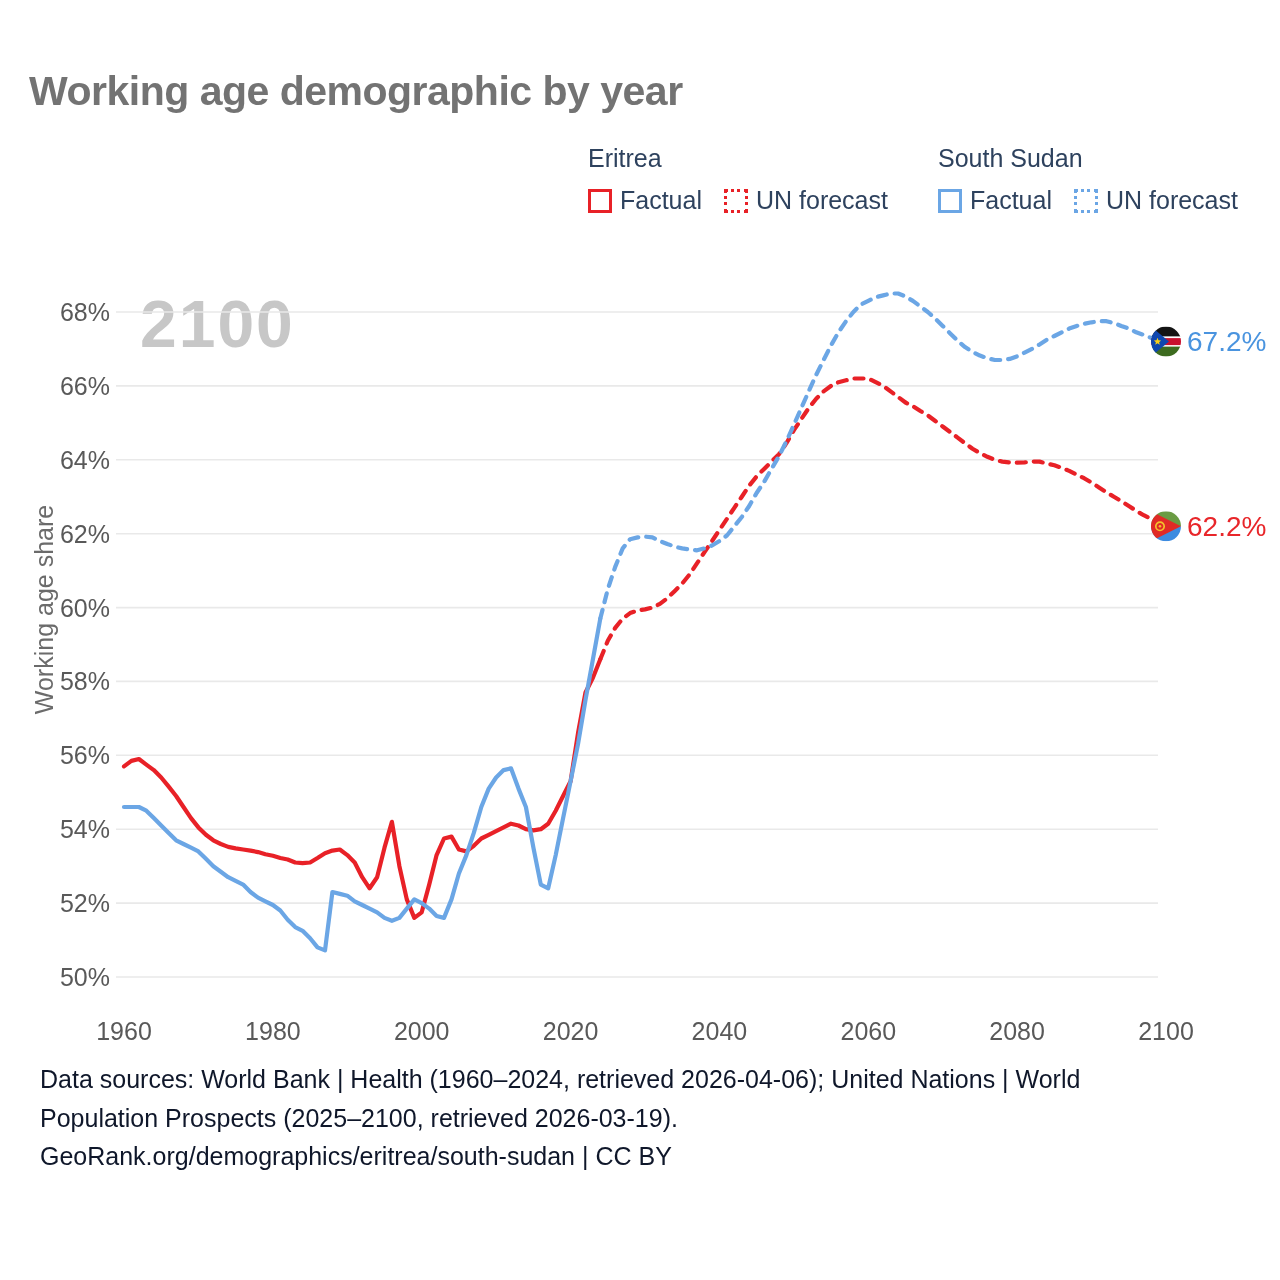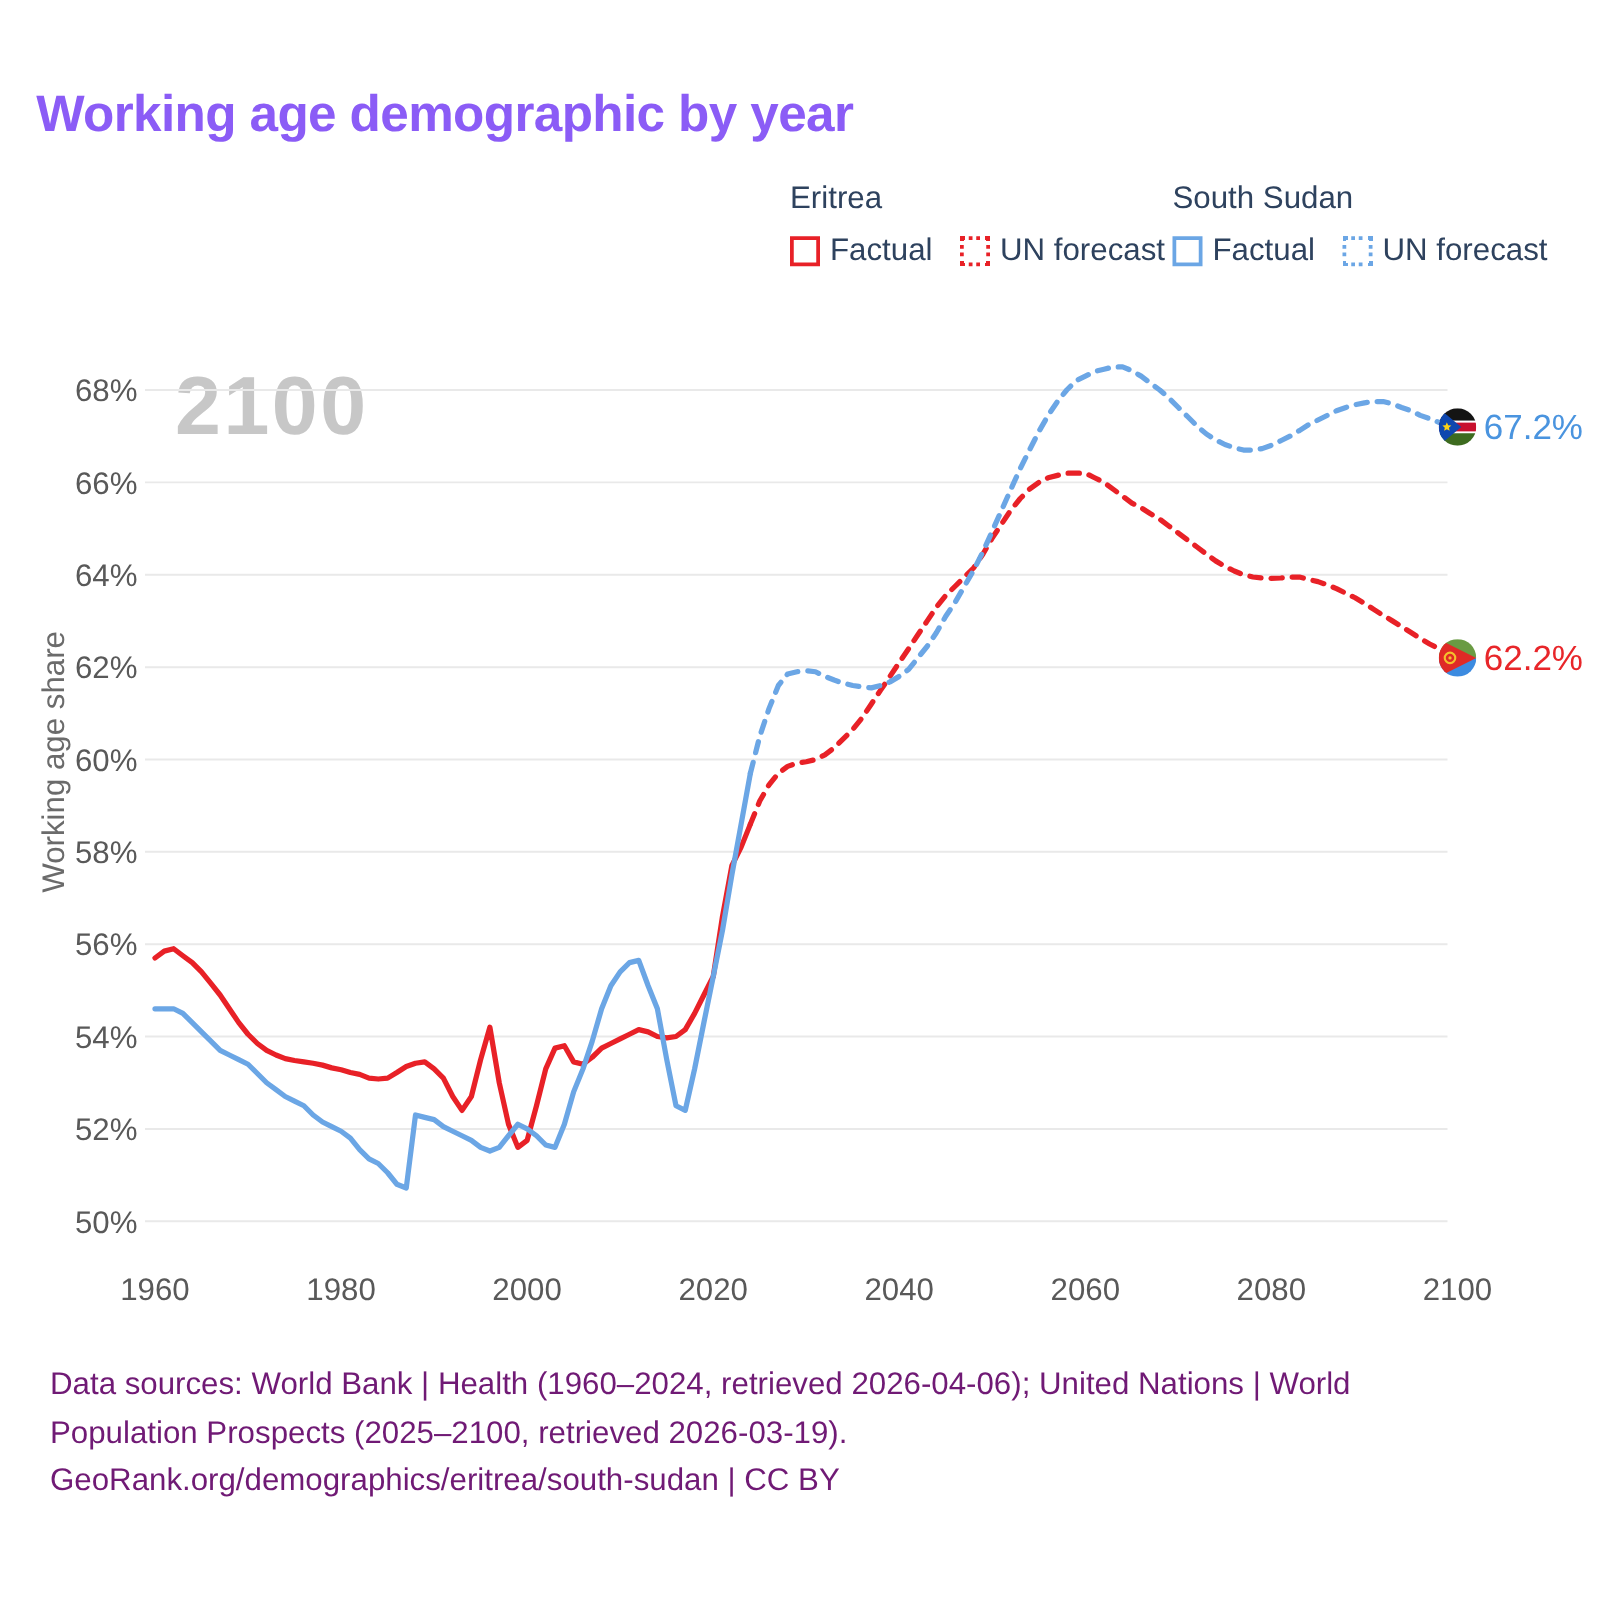--- a/index.html
+++ b/index.html
@@ -1,42 +1,42 @@
 <!DOCTYPE html>
 <html><head>
 <meta charset="utf-8">
 <style>
   html,body{margin:0;padding:0;background:#fff;}
   .page{position:relative;width:1280px;height:1280px;background:#ffffff;overflow:hidden;
         font-family:"Liberation Sans","DejaVu Sans",sans-serif;}
   .page-title{position:absolute;left:29px;top:68px;font-size:41px;font-weight:700;
-        color:#8b5cf6;letter-spacing:-0.5px;}
+        color:#737373;letter-spacing:-0.5px;}
   .legend-group{position:absolute;top:143px;}
   .legend-country{font-size:25px;color:#2e425e;line-height:30px;margin-bottom:13px;}
   .legend-items{display:flex;gap:22px;}
   .legend-item{display:flex;align-items:center;gap:8px;font-size:25px;color:#2e425e;}
   .swatch{width:18px;height:18px;border:3px solid #888;background:#fff;flex:0 0 auto;}
   .swatch.dotted{border-style:dotted;}
   .y-title{position:absolute;left:-66px;top:595px;width:220px;text-align:center;
         font-size:25px;color:#6b6b6b;transform:rotate(-90deg);}
-  .footer{position:absolute;left:40px;top:1088px;font-size:25px;color:#701a75;line-height:38.5px;}
+  .footer{position:absolute;left:40px;top:1060px;font-size:25px;color:#0f172a;line-height:38.5px;}
   svg.chart{position:absolute;left:0;top:0;width:1280px;height:1280px;}
   svg.chart text{font-family:"Liberation Sans","DejaVu Sans",sans-serif;}
   .watermark{font-size:66px;font-weight:700;fill:#c7c7c7;letter-spacing:2px;}
   .tick{font-size:25px;fill:#595959;}
   .endlbl{font-size:28px;}
 </style>
 </head>
 <body>
 
 <div class="page">
 
   <div class="page-title">Working age demographic by year</div>
 
-  <div class="legend-group" style="left:632px">
+  <div class="legend-group" style="left:588px">
     <div class="legend-country">Eritrea</div>
     <div class="legend-items">
       <div class="legend-item">
         <span class="swatch solid" style="border-color: rgb(232, 33, 39);"></span>
         <span>Factual</span>
       </div>
       <div class="legend-item">
         <span class="swatch dotted" style="border-color: rgb(232, 33, 39);"></span>
         <span>UN forecast</span>
       </div>

